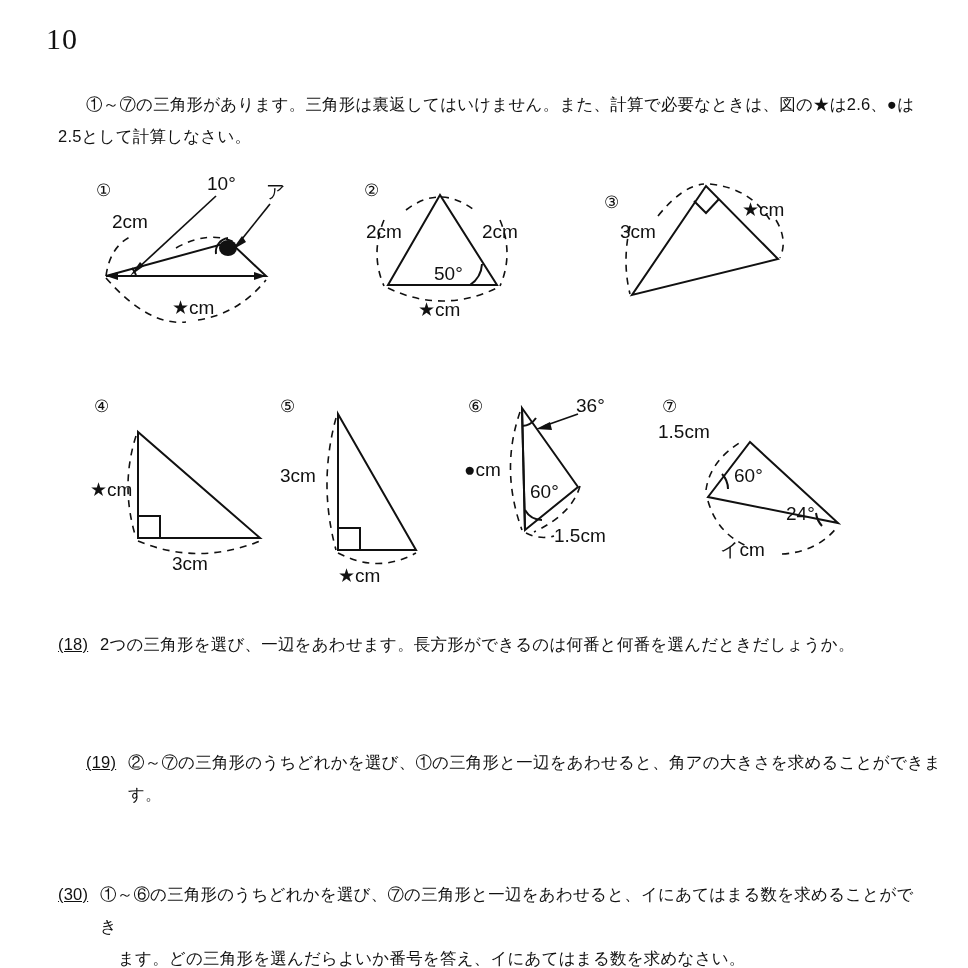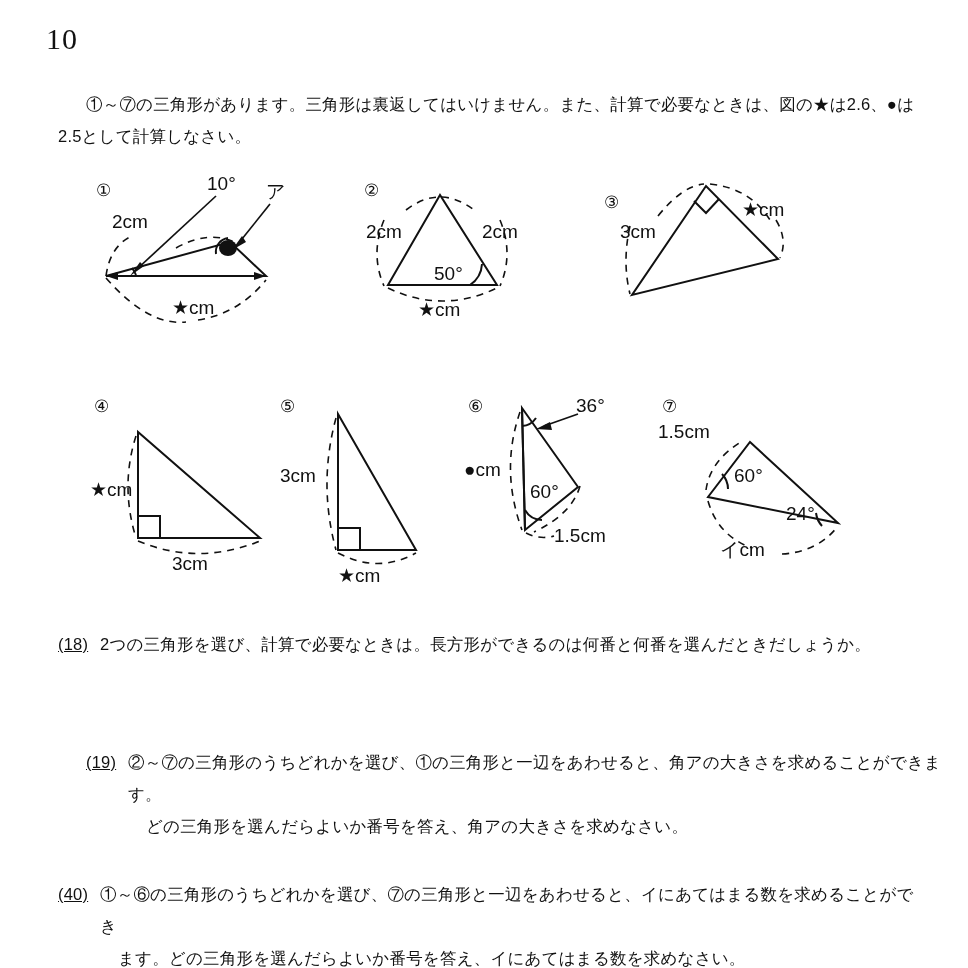--- a/index.html
+++ b/index.html
@@ -241,26 +241,26 @@
         <text class="lbl" x="130" y="130">24°</text>
         <text class="lbl" x="64" y="166">イcm</text>
       </svg>
     </div>
 
   </div>
 
   <div class="questions">
 
     <div class="qblock" style="top:16px;">
-      <span class="qlabel">(18)</span><span class="qtext"><span>2つの三角形を選び、計算で必要なときは。長方形ができるのは何番と何番を選んだときだしょうか。</span></span>
+      <span class="qlabel">(18)</span><span class="qtext"><span>2つの三角形を選び、一辺をあわせます。長方形ができるのは何番と何番を選んだときだしょうか。</span></span>
     </div>
 
     <div class="qblock" style="top:134px;margin-left:28px;">
-      <span class="qlabel">(19)</span><span class="qtext"><span>②～⑦の三角形のうちどれかを選び、①の三角形と一辺をあわせると、角アの大きさを求めることができます。</span><span class="l2">どの三角形を選んだらよいか番号を答え、角アの大きさを求めなさい。</span></span>
+      <span class="qlabel">(19)</span><span class="qtext"><span>②～⑦の三角形のうちどれかを選び、①の三角形と一辺をあわせると、角アの大きさを求めることができます。</span></span>
     </div>
 
     <div class="qblock" style="top:266px;">
-      <span class="qlabel">(40)</span><span class="qtext"><span>①～⑥の三角形のうちどれかを選び、⑦の三角形と一辺をあわせると、イにあてはまる数を求めることができ</span><span class="l2">ます。どの三角形を選んだらよいか番号を答え、イにあてはまる数を求めなさい。</span></span>
+      <span class="qlabel">(30)</span><span class="qtext"><span>①～⑥の三角形のうちどれかを選び、⑦の三角形と一辺をあわせると、イにあてはまる数を求めることができ</span><span class="l2">ます。どの三角形を選んだらよいか番号を答え、イにあてはまる数を求めなさい。</span></span>
     </div>
 
   </div>
 
 </div>
 
 </body></html>

